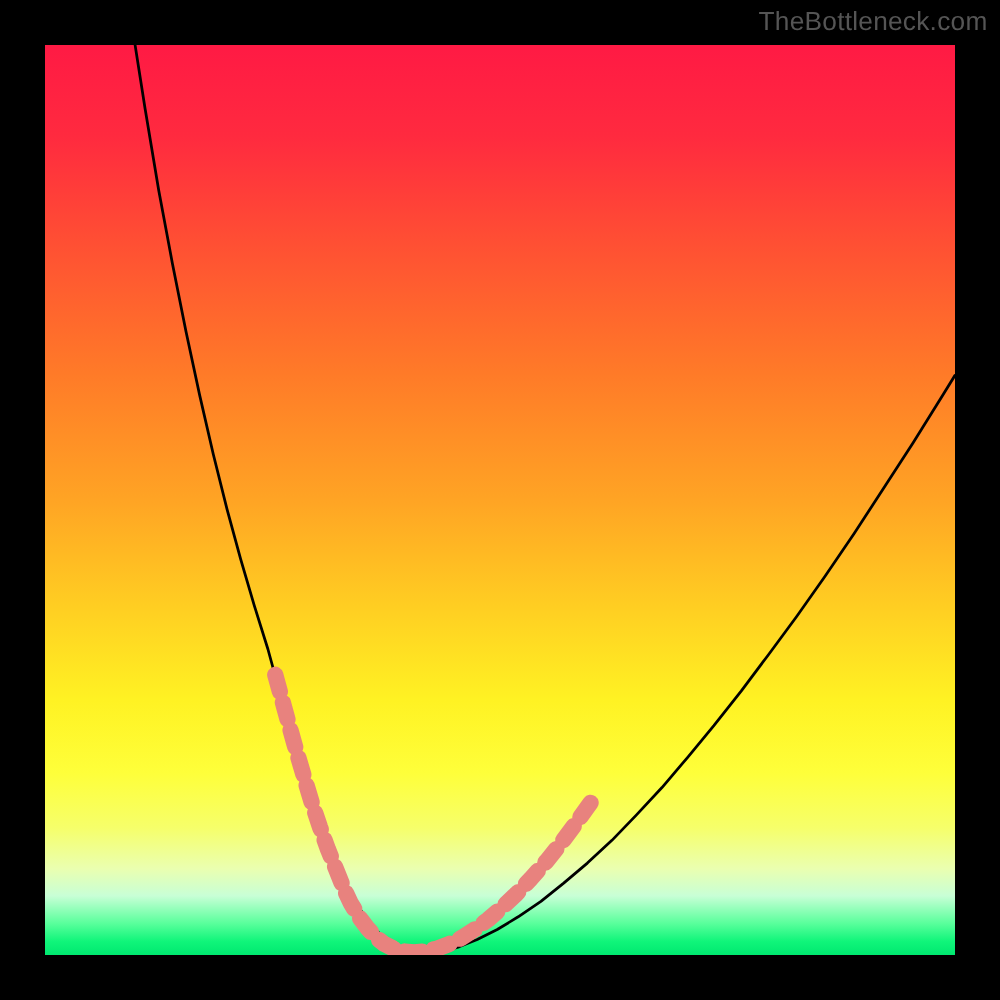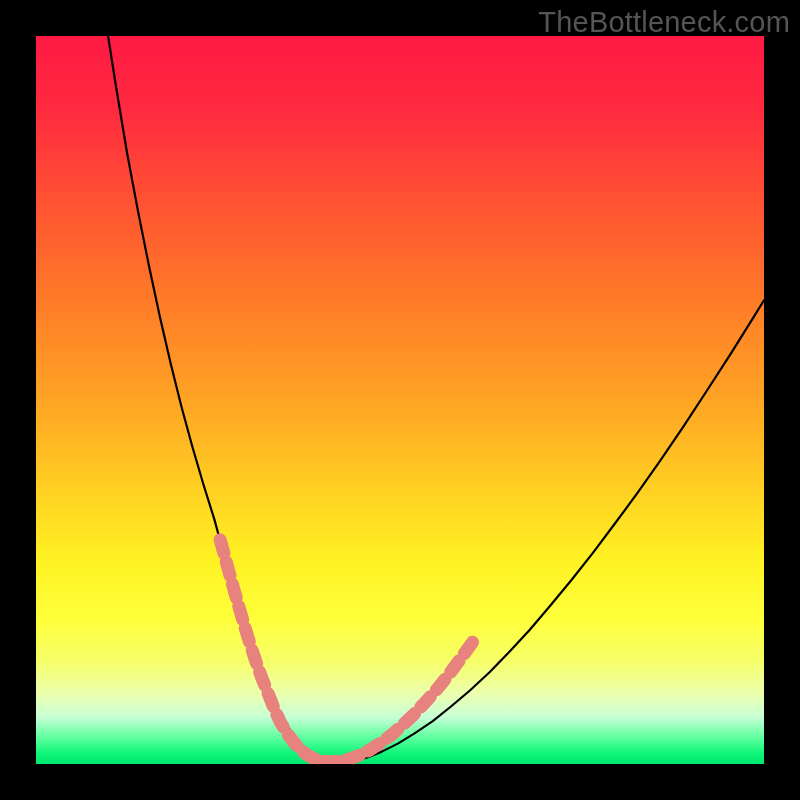--- a/index.html
+++ b/index.html
@@ -25,21 +25,21 @@
     top: 36px;
     width: 728px;
     height: 728px;
     overflow: hidden;
   }
   .watermark {
     position: absolute;
     top: 6px;
     right: 10px;
     color: #555;
-    font-size: 29px;
+    font-size: 21px;
     font-weight: 500;
     letter-spacing: 0.2px;
     user-select: none;
   }
 </style>
 </head>
 <body>
 
 <div class="frame">
   <div class="watermark">TheBottleneck.com</div>

